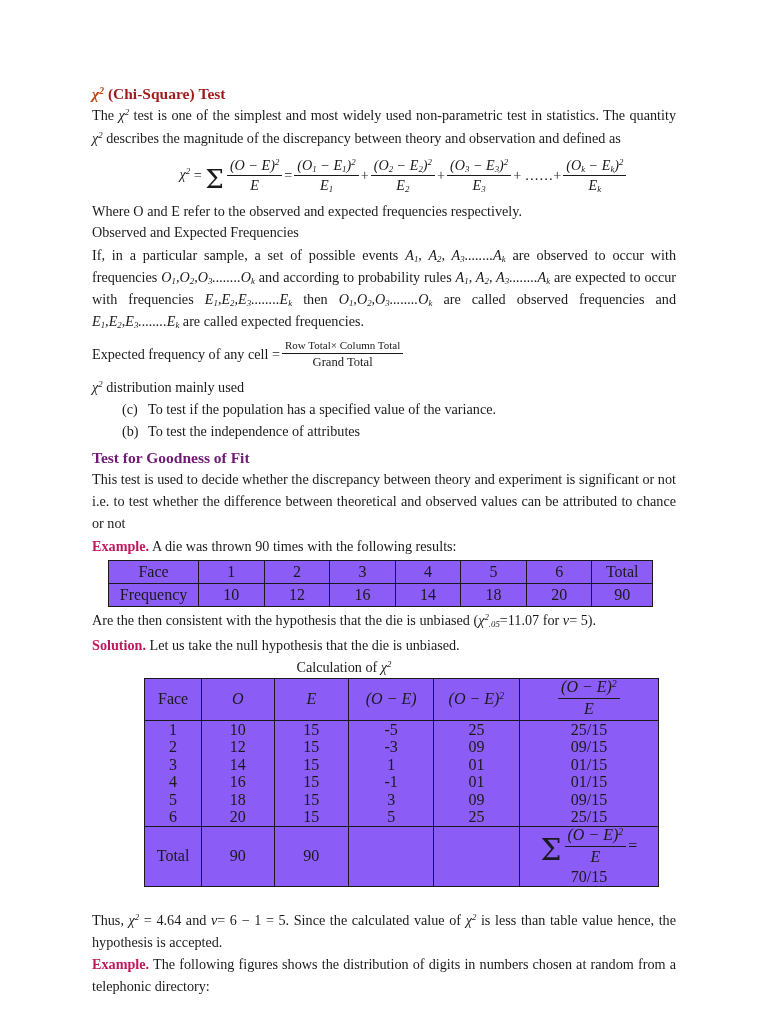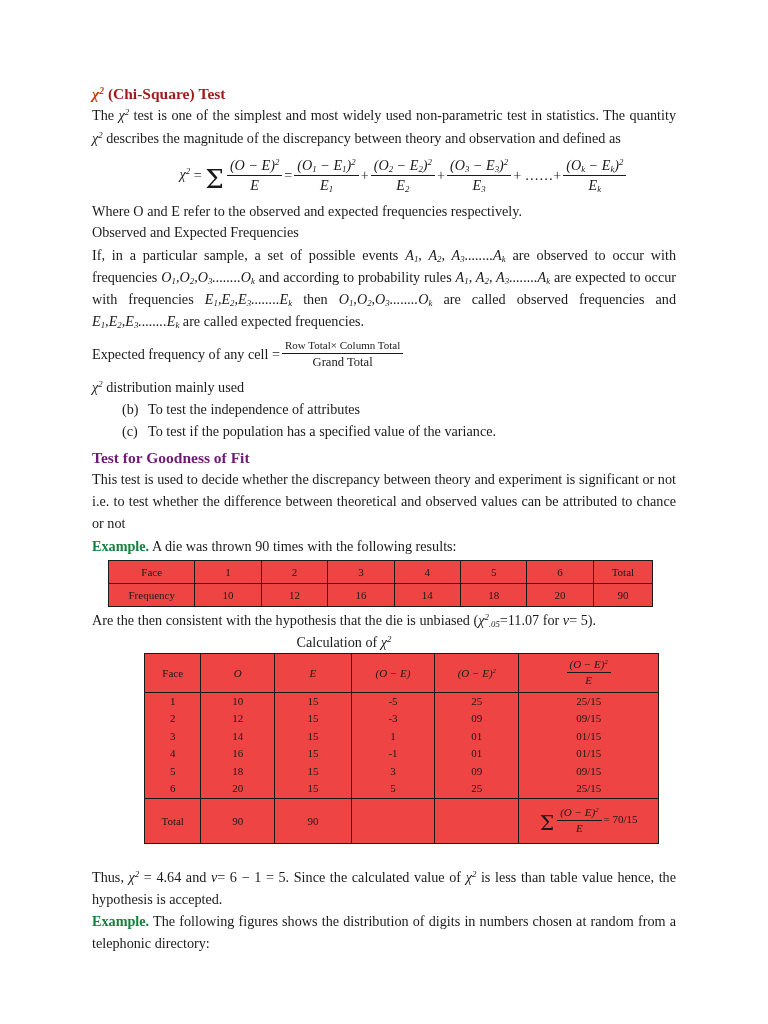--- a/index.html
+++ b/index.html
@@ -53,21 +53,21 @@
   
   p {
     font-size: 14.2px;
     line-height: 1.56;
     margin: 0;
     text-align: justify;
   }
   p.just { text-align: justify; }
   p.nj { text-align: left; }
   .lead-red {
-    color: #15803d;
+    color: #be185d;
     font-weight: bold;
   }
 
   
   .math {
     font-family: "Liberation Serif", "DejaVu Serif", serif;
     font-style: italic;
     white-space: nowrap;
   }
   sup, sub {
@@ -135,22 +135,22 @@
   }
   ol.abc li .lbl {
     display: inline-block;
     width: 26px;
   }
 
   
   .tbl-wrap { margin: 3px 0 0 0; }
   table.doc {
     border-collapse: collapse;
-    font-size: 11px;
-    background: #ef4444;
+    font-size: 16px;
+    background: #8b5cf6;
   }
   table.doc td, table.doc th {
     border: 1.1px solid #1a1a1a;
     text-align: center;
     font-weight: normal;
     padding: 1px 3px;
     vertical-align: middle;
   }
 
   
@@ -244,22 +244,22 @@
       <span>Expected frequency of any cell</span>
       <span>=</span><span class="frac"><span class="num" style="font-size:11px">Row Total× Column Total</span><span class="den" style="font-size:12.6px">Grand Total</span></span>
     </div>
 
     <div class="eqline" style="margin-top:9px;">
       <span class="math">χ<sup>2</sup></span>
       <span>distribution mainly used</span>
     </div>
 
     <ol class="abc">
+      <li><span class="lbl">(c)</span><span>To test if the population has a specified value of the variance.</span></li>
       <li><span class="lbl">(b)</span><span>To test the independence of attributes</span></li>
-      <li><span class="lbl">(c)</span><span>To test if the population has a specified value of the variance.</span></li>
     </ol>
 
     <div class="sec-head">Test for Goodness of Fit</div>
 
     <p class="just">This test is used to decide whether the discrepancy between theory and experiment is significant or not i.e. to test whether the difference between theoretical and observed values can be attributed to chance or not</p>
 
     <p class="nj"><span class="lead-red">Example.</span> <span>A die was thrown 90 times with the following results:</span></p>
 
     <div class="tbl-wrap">
       <table class="doc freq">
@@ -283,20 +283,21 @@
             <td class="v">18</td>
             <td class="v">20</td>
             <td class="tot">90</td>
           </tr>
         </tbody>
       </table>
     </div>
 
     <p class="nj" style="margin-top:2px;"><span>Are the then consistent with the hypothesis that the die is unbiased (</span><span class="math">χ<sup>2</sup><sub>.05</sub></span><span>=11.07</span> <span>for</span> <span class="math">ν</span><span>= 5</span><span>).</span></p>
 
+    <p class="nj" style="margin-top:3px;"><span class="lead-red">Solution.</span> <span>Let us take the null hypothesis that the die is unbiased.</span></p>
 
     <div class="calc-caption">
       <span>Calculation of</span>
       <span class="math">χ<sup>2</sup></span>
     </div>
 
     <table class="doc calc">
       <thead>
         <tr>
           <th class="c-face">Face</th>

